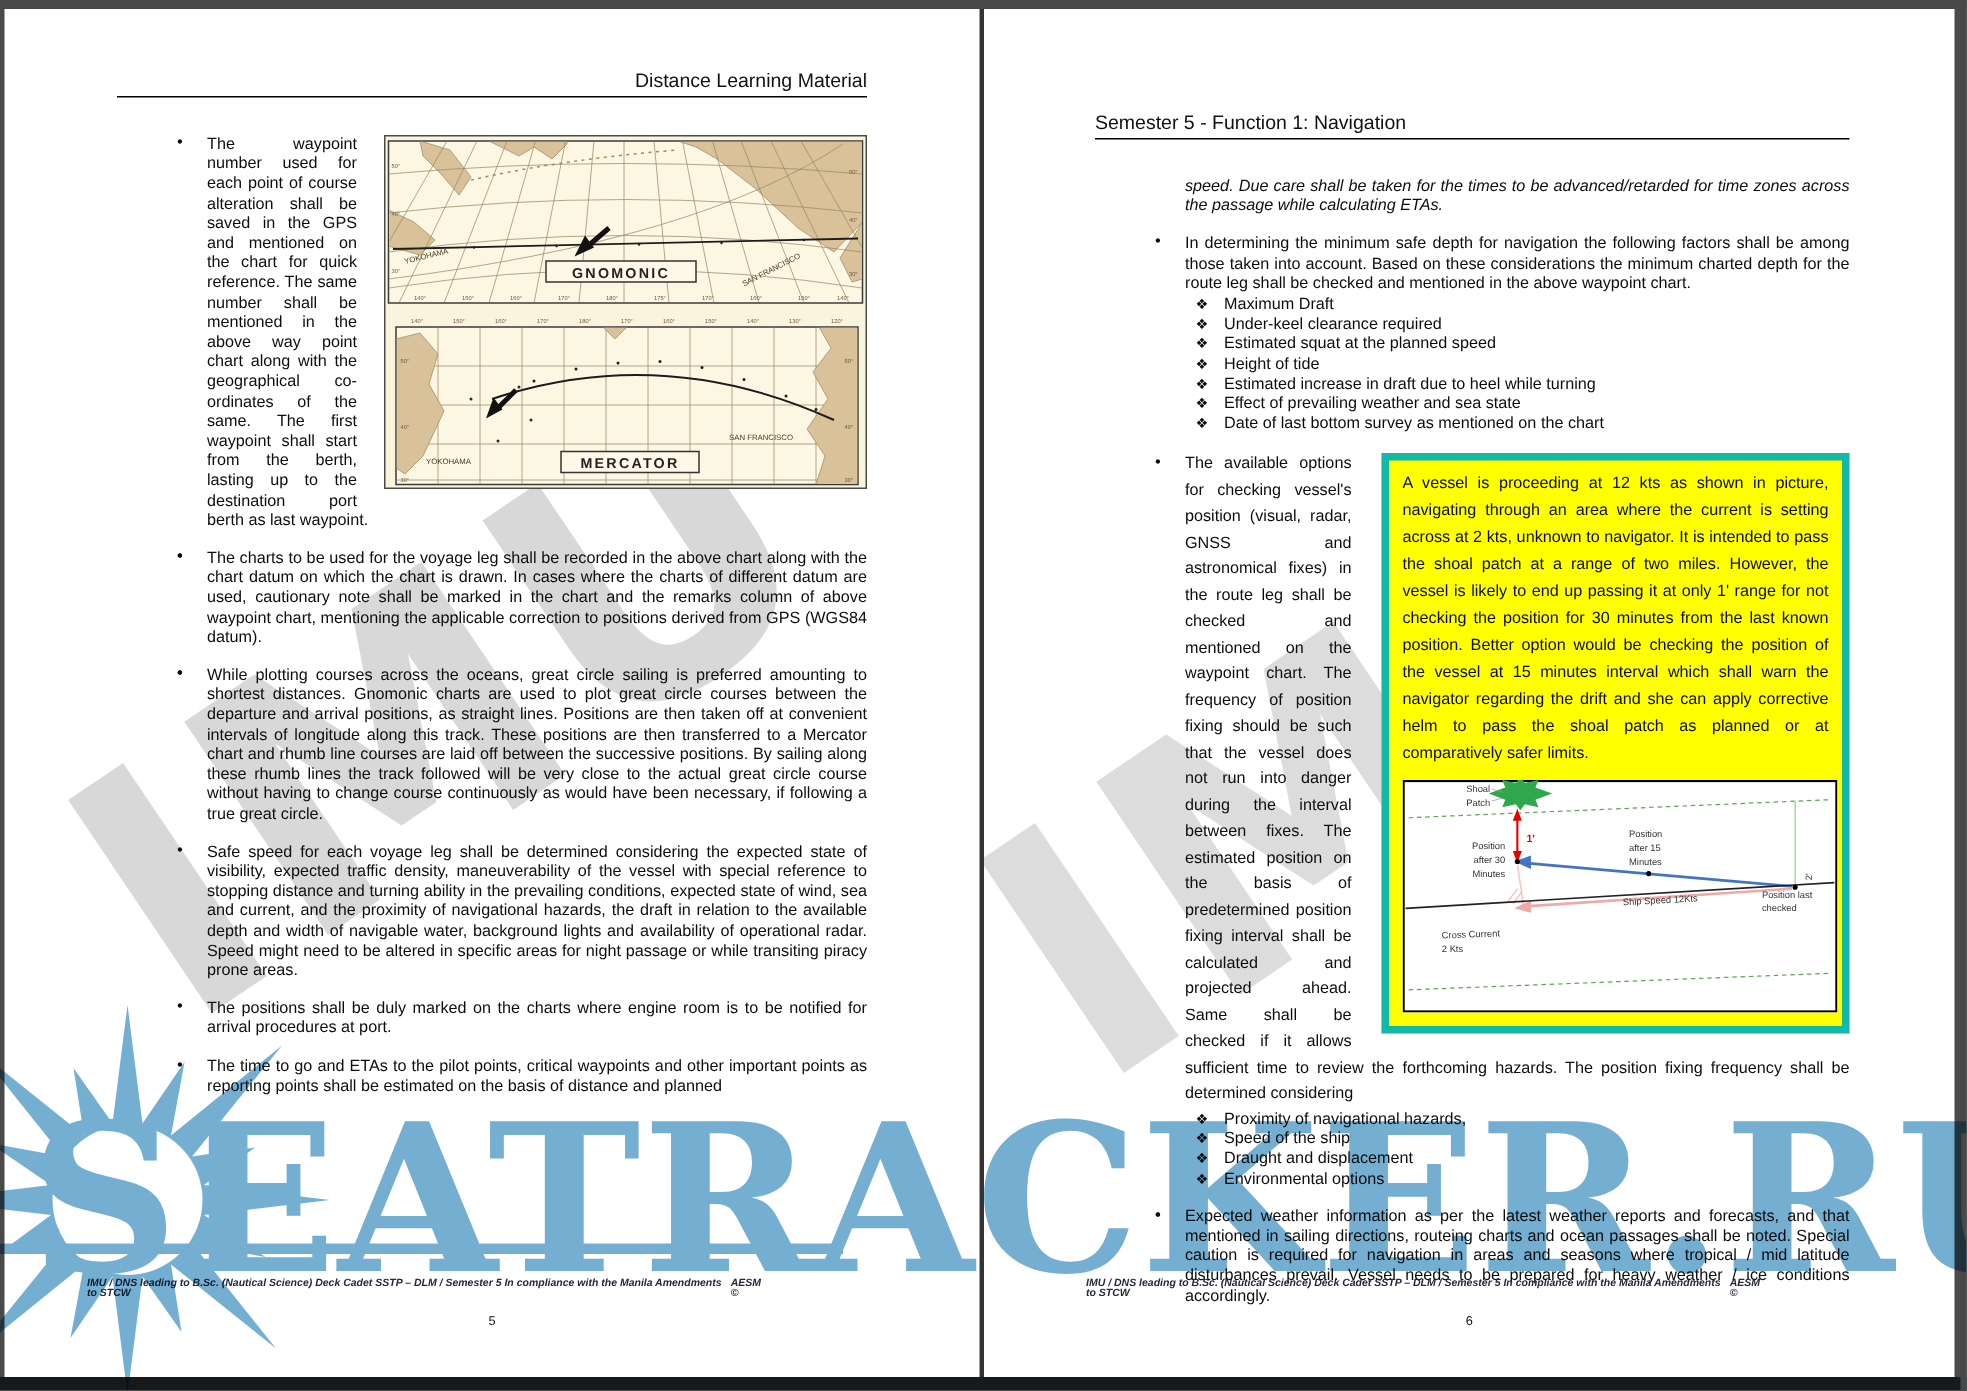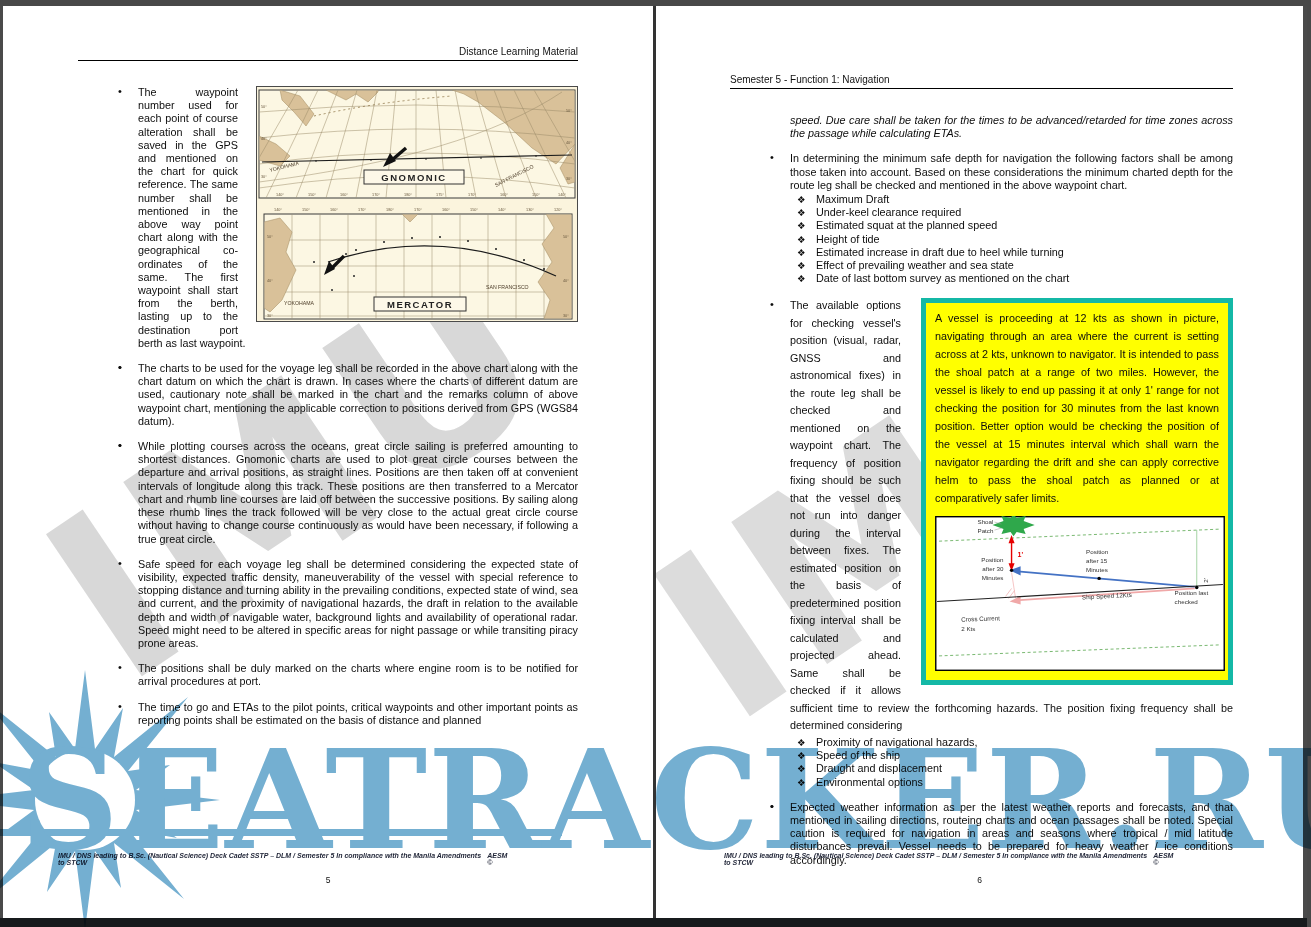--- a/index.html
+++ b/index.html
@@ -11,21 +11,21 @@
   .page{position:relative;background:#ffffff;height:912px;overflow:hidden;}
   .page-left{width:650px;margin-left:3px;}
   .page-right{width:647px;}
   .divider{width:3px;height:912px;background:#333333;}
   .frame-right{position:absolute;right:0;top:0;width:4px;height:927px;background:#484848;}
 
   .page-inner{position:relative;z-index:1;height:100%;}
   .pl-inner{padding:40px 75px 0 75px;}
   .pr-inner{padding:40px 70px 0 74px;}
 
-  .page-header{font-size:10px;color:#111;}
+  .page-header{font-size:13px;color:#111;}
   .ph-right{text-align:right;}
   .ph-left{text-align:left;margin-top:28px;}
   .header-rule{height:0;border-bottom:1.6px solid #000;margin-top:3px;}
 
   .content{margin-top:25px;font-size:10.8px;line-height:13.2px;color:#0d0d0d;text-align:justify;}
   ul.main{list-style:none;margin:0;padding:0;}
   li.bullet{position:relative;padding-left:60px;margin-bottom:12px;}
   li.bullet > .dot{position:absolute;left:40px;top:-1px;font-size:11px;}
   .cont-para{margin:0 0 12px 0;padding-left:60px;font-style:italic;}
 

